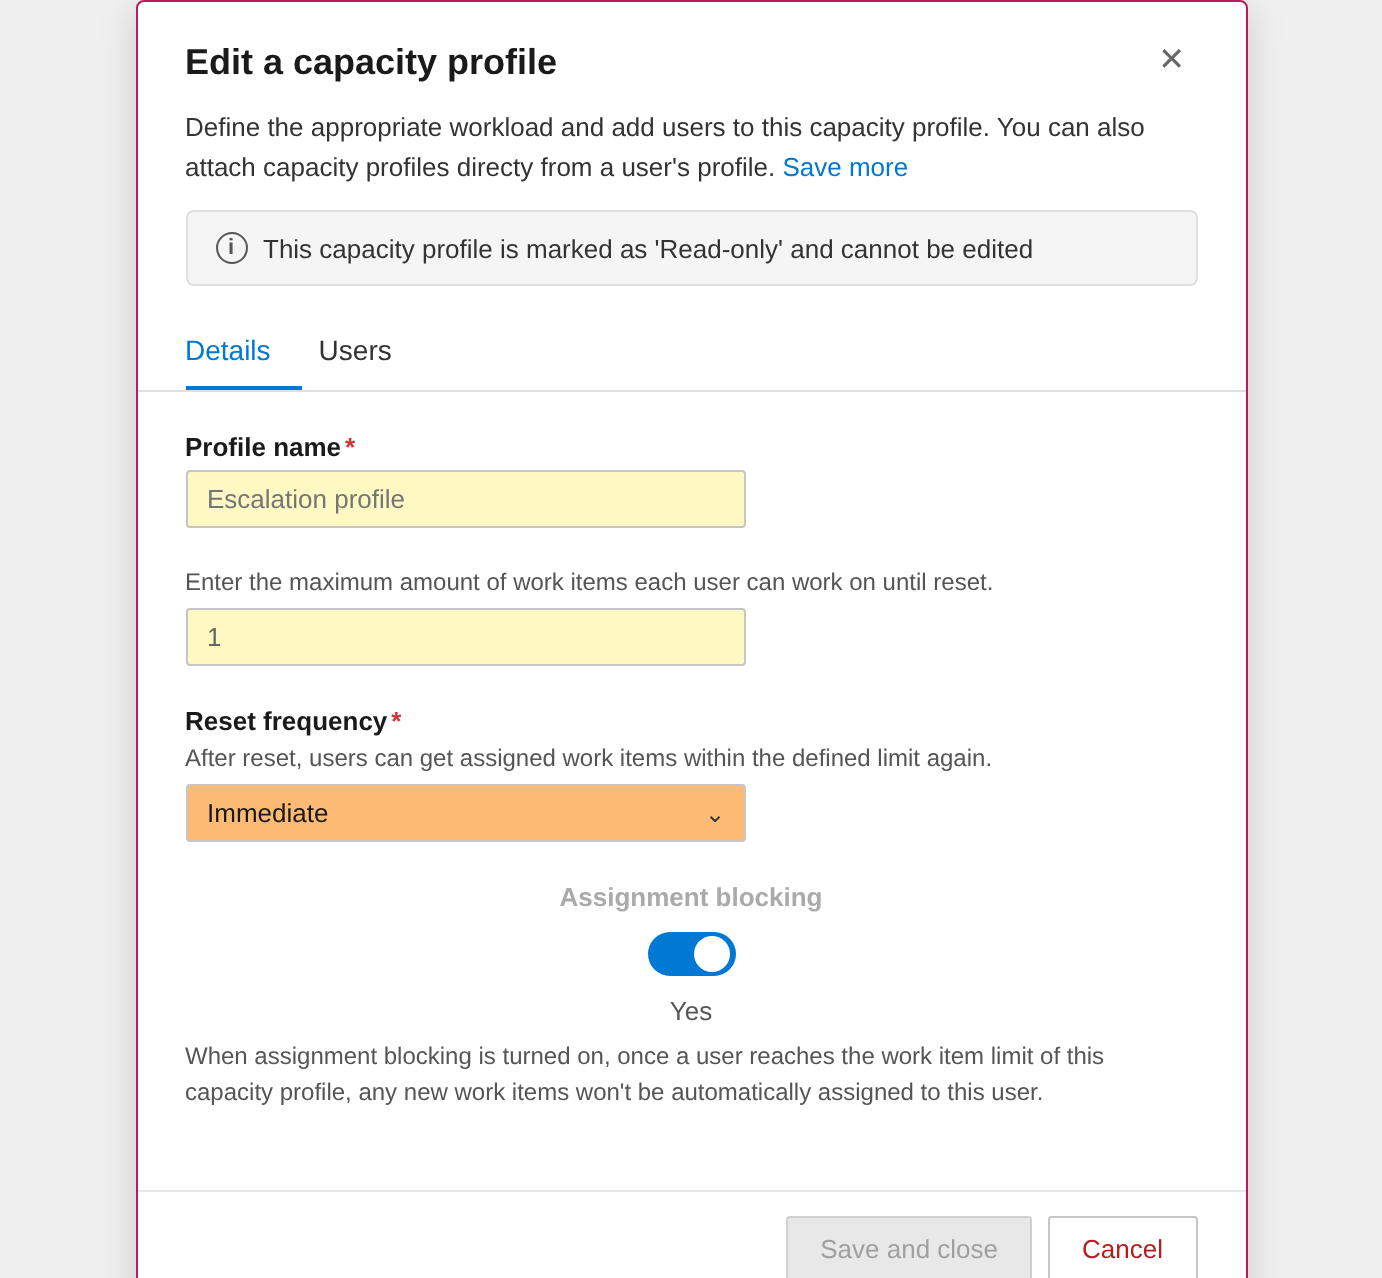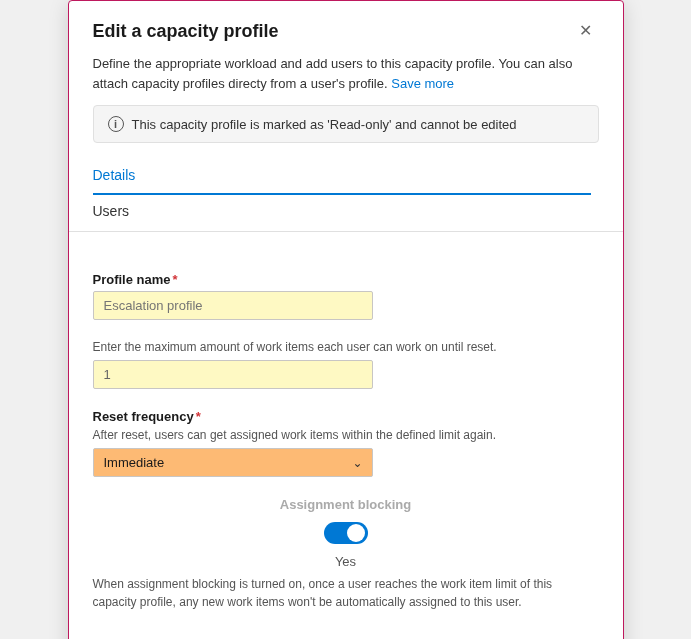--- a/index.html
+++ b/index.html
@@ -88,21 +88,20 @@
       font-weight: bold;
       color: #555;
       flex-shrink: 0;
     }
 
     .tabs {
       display: flex;
       padding: 0 24px;
       border-bottom: 1px solid #e0e0e0;
       margin-bottom: 0;
-      flex-direction: column;
     }
 
     .tab {
       padding: 8px 16px 10px 0;
       font-size: 14px;
       cursor: pointer;
       border-bottom: 2px solid transparent;
       margin-right: 8px;
       color: #333;
     }
@@ -117,21 +116,20 @@
       padding-left: 0;
     }
 
     .form-body {
       padding: 20px 24px;
       flex: 1;
     }
 
     .form-group {
       margin-bottom: 20px;
-      margin-top: 20px;
     }
 
     .form-label {
       font-size: 13px;
       font-weight: 600;
       color: #1a1a1a;
       margin-bottom: 4px;
       display: block;
     }
 

